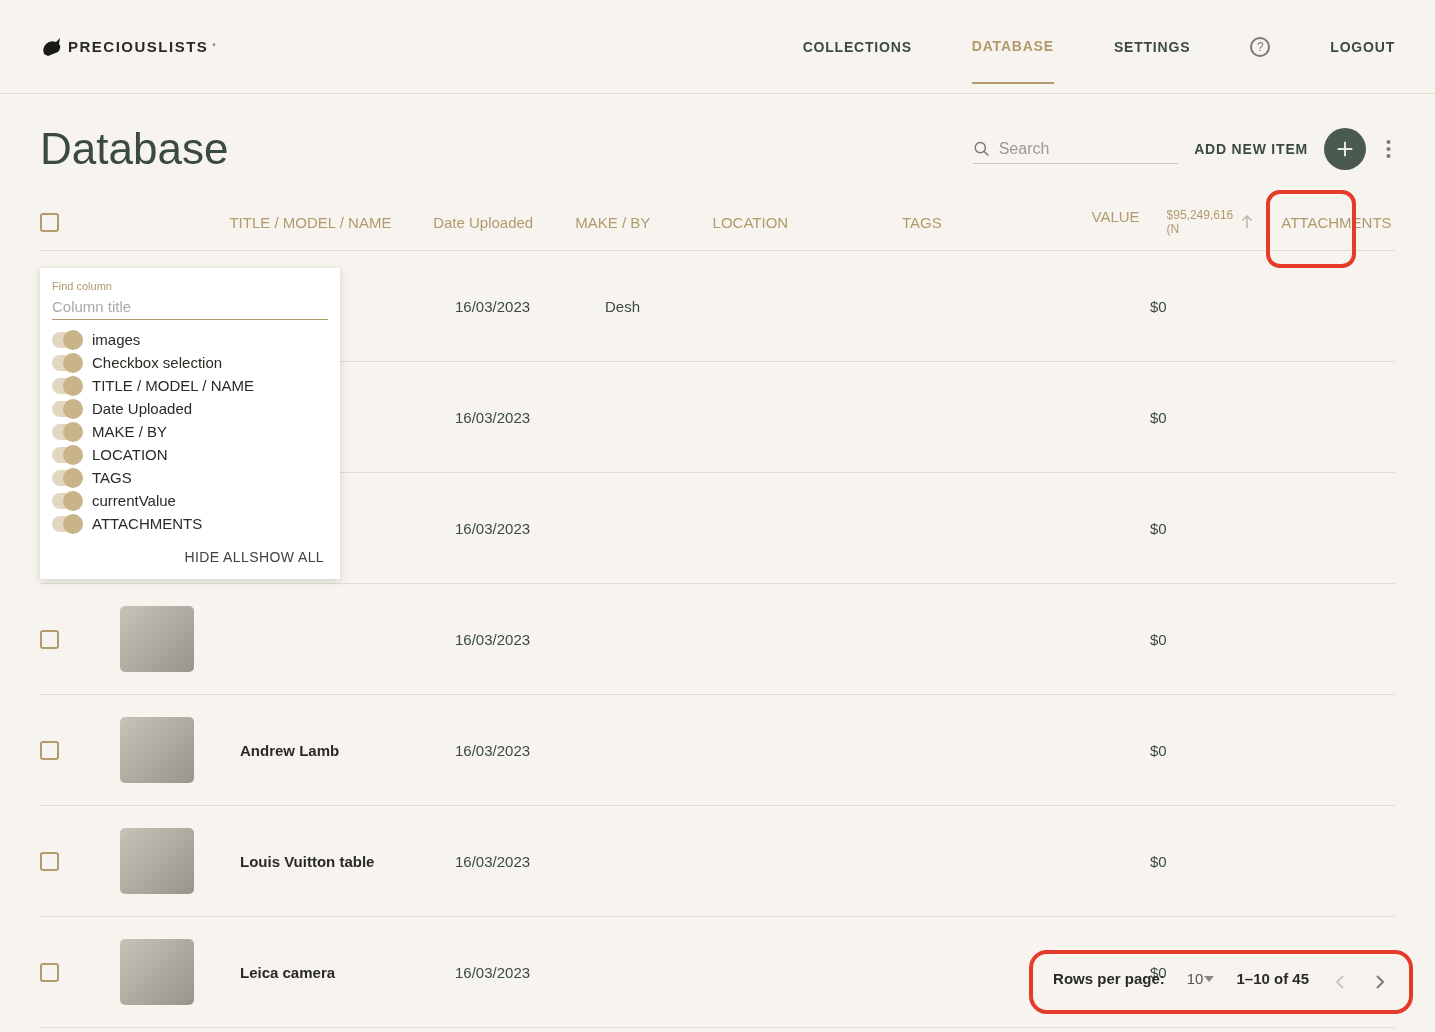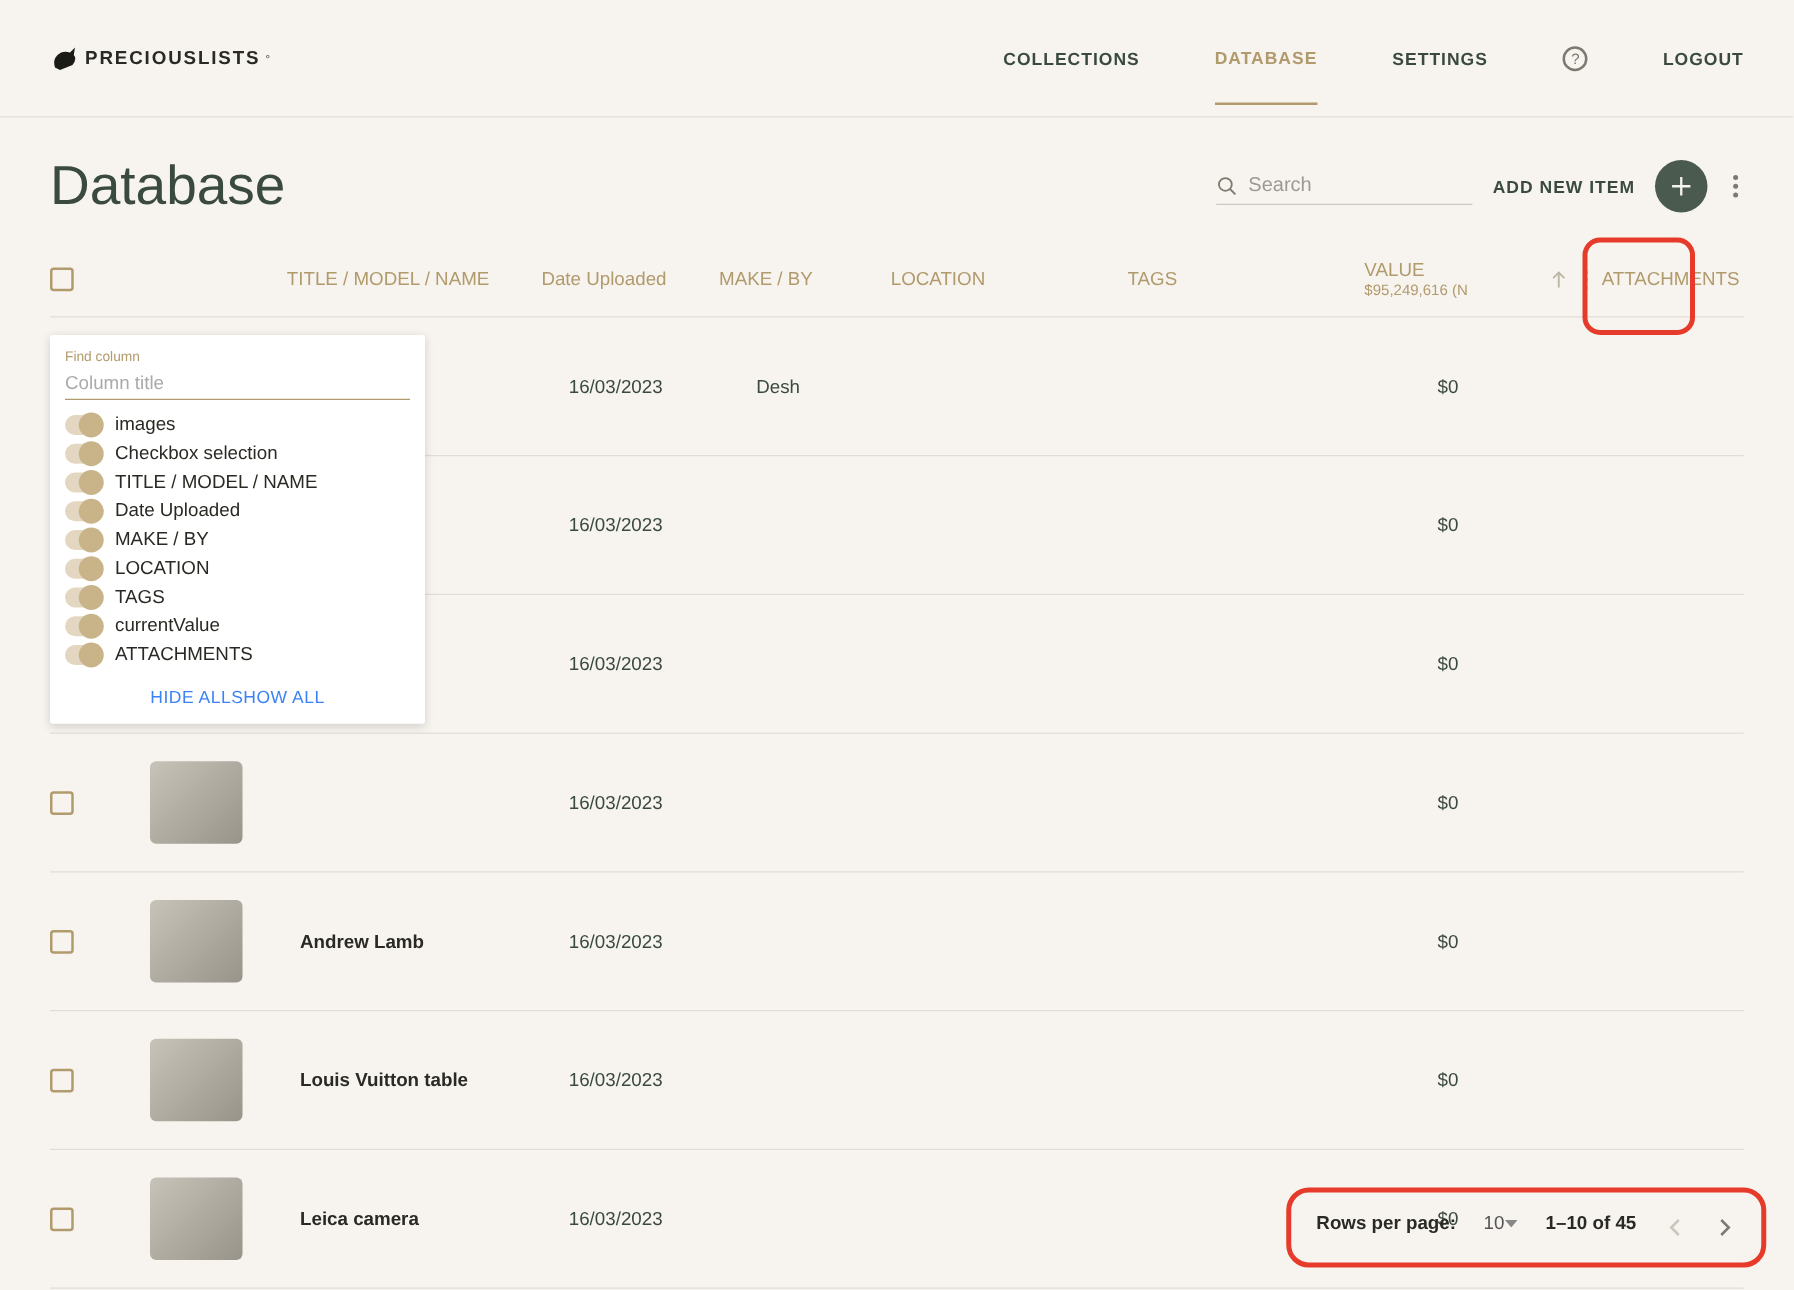--- a/index.html
+++ b/index.html
@@ -135,21 +135,21 @@
 }
 .col-check { width: 80px; display:flex; align-items:center; }
 .col-img { width: 120px; }
 .col-title { width: 215px; }
 .col-date { width: 150px; }
 .col-make { width: 145px; }
 .col-loc { width: 200px; }
 .col-tags { width: 200px; }
 .col-value { width: 155px; }
 .col-attach { width: 120px; }
-.value-head { display:flex; flex-direction:column; }
+.value-head { display:flex; flex-direction:row;gap:27px; }
 .value-sub { font-size: 12px; color: #b19a6c; }
 .sort-controls {
   display: flex;
   align-items: center;
   gap: 10px;
 }
 .sort-highlight {
   position: absolute;
   border: 4px solid #e63a2a;
   border-radius: 14px;
@@ -232,25 +232,25 @@
   position: absolute;
   right: -1px;
   top: -2px;
   width: 20px;
   height: 20px;
   background: #c9b489;
   border-radius: 50%;
 }
 .pop-footer {
   display: flex;
-  justify-content: center;
+  justify-content: flex-end;
   padding: 14px 16px 4px 16px;
   font-size: 14px;
   font-weight: 500;
-  color: #3b82f6;
+  color: #404040;
   letter-spacing: 0.4px;
 }
 .pop-footer span { cursor: pointer; }
 
 
 .pagination {
   position: absolute;
   bottom: 18px;
   right: 22px;
   display: flex;

